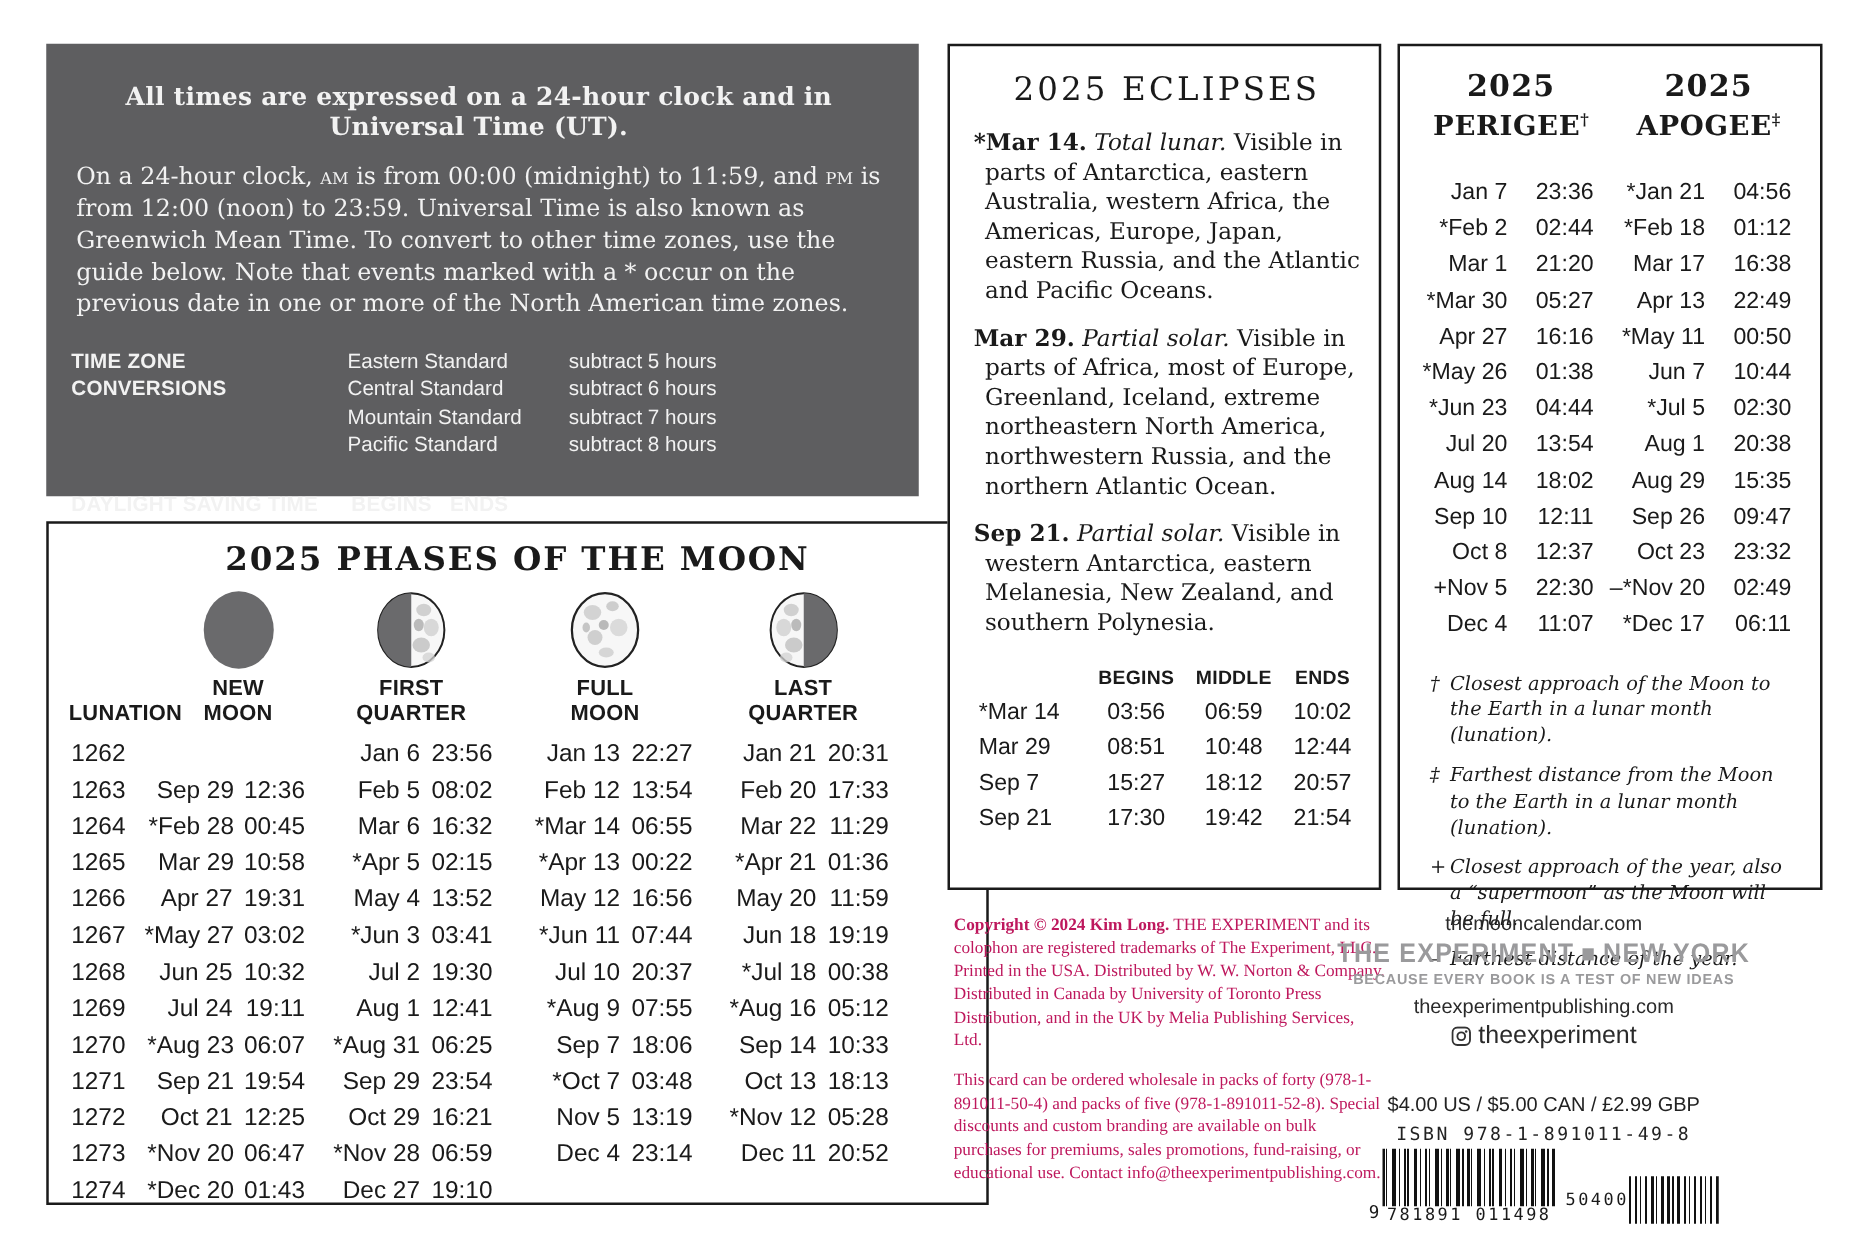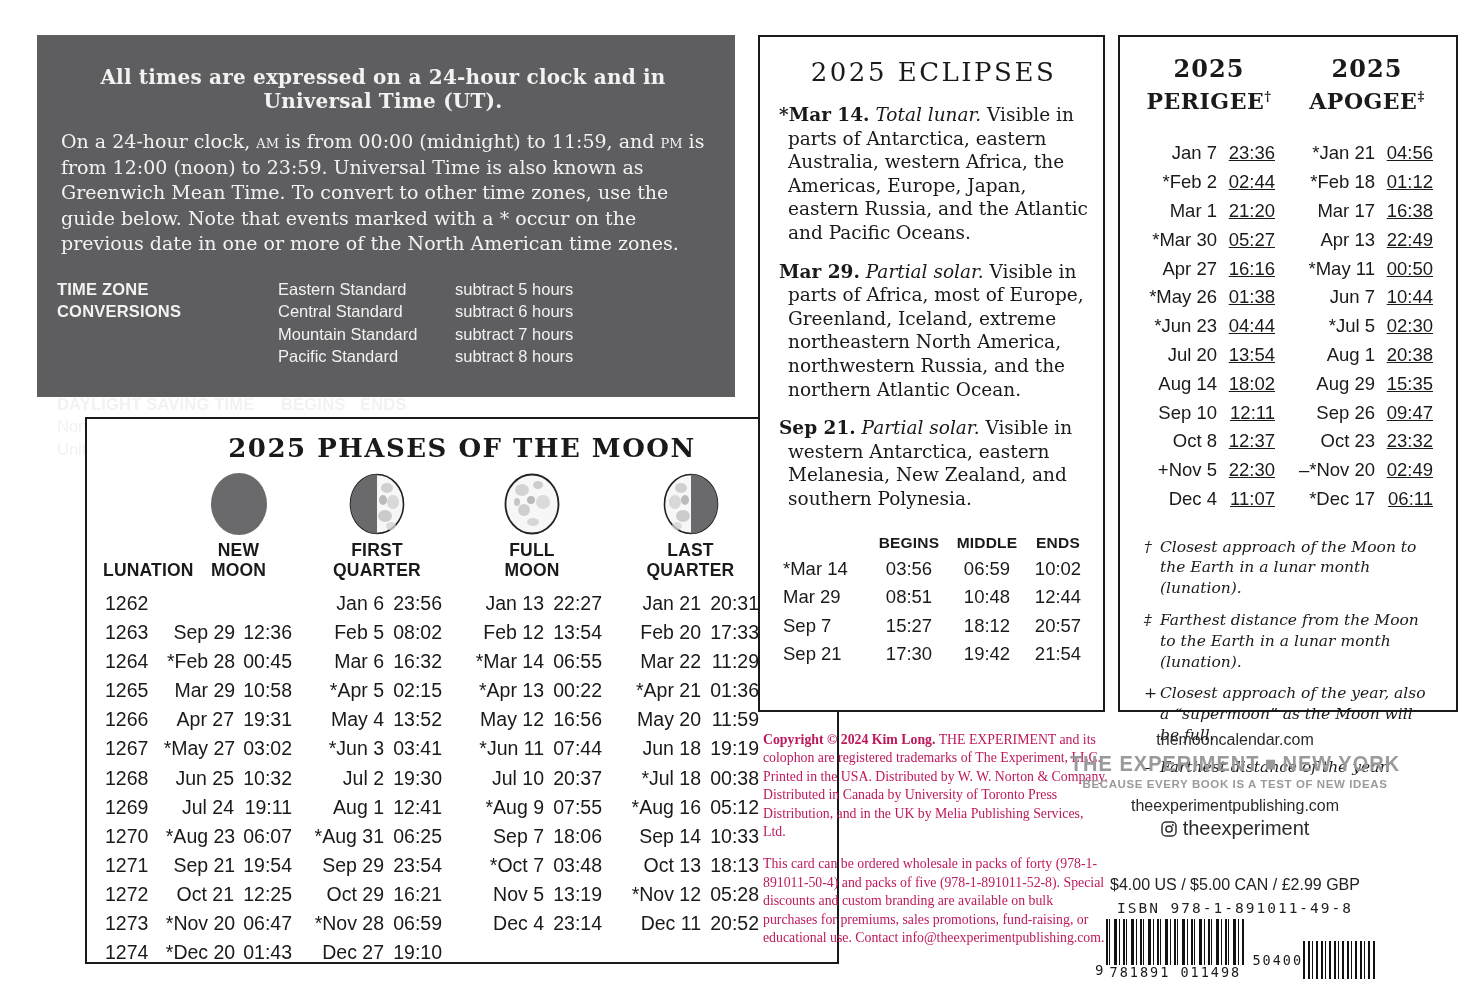--- a/index.html
+++ b/index.html
@@ -16,21 +16,21 @@
     margin:0 2px 0 4px; }
   .ut-body .sc { font-variant:small-caps; }
   .tz-grid { display:grid; grid-template-columns:221px 177px 1fr; margin-top:21px;
     font-size:16.5px; line-height:22.5px; }
   .tz-grid .lbl, .dst-grid .lbl, .dst-grid .hdr { font-weight:bold; letter-spacing:.2px; }
   .dst-grid { display:grid; grid-template-columns:224px 79px 95px 1fr; margin-top:25px;
     font-size:16.5px; line-height:22.5px; }
 
   
   .panel-phases { position:absolute; left:37px; top:417px; width:754px; height:547px;
-    border:2.5px solid #1a1a1a; background:#fff; padding:14px 0 0 16px;margin-left:48px; }
+    border:2.5px solid #1a1a1a; background:#fff; padding:14px 0 0 16px; }
   .ph-title { font-family:"DejaVu Serif", serif; font-weight:bold; font-size:26px;
     text-align:center; letter-spacing:1.5px; margin-right:16px; }
   .ph-grid { display:grid; grid-template-columns:72px 127px 150px 160px 157px; }
   .ph-icons { margin-top:8px; align-items:center; }
   .ph-icons .ic { display:flex; justify-content:center; }
   .ph-header { margin-top:4px; align-items:end; font-weight:bold; font-size:17.5px;
     line-height:19.5px; letter-spacing:.2px; }
   .ph-header .c { text-align:center; white-space:pre-line; }
   .ph-header .l { text-align:left; }
   .ph-rows { margin-top:9px; }
@@ -67,21 +67,21 @@
     border:2.5px solid #1a1a1a; background:#fff; padding:18px 10px 0 10px; }
   .pa-titles { display:grid; grid-template-columns:1fr 1fr; text-align:center;
     font-family:"DejaVu Serif", serif; font-weight:bold; }
   .pa-year { font-size:24px; line-height:28px; letter-spacing:1px; }
   .pa-name { font-size:22px; line-height:27px; letter-spacing:.5px; }
   .pa-name sup { font-size:13px; }
   .pa-rows { display:grid; grid-template-columns:1fr 1fr; margin-top:24px; }
   .pa-col .pa-cell { display:flex; justify-content:flex-end; padding-right:13px;
     font-size:18.5px; line-height:28.8px; }
   .pa-cell .d { text-align:right; white-space:nowrap; }
-  .pa-cell .t { width:48px; text-align:right; margin-left:10px; white-space:nowrap;text-decoration:underline; }
+  .pa-cell .t { width:48px; text-align:right; margin-left:21px; white-space:nowrap; }
   .fnotes { margin-top:23px; padding:0 10px 0 14px; font-family:"DejaVu Serif", serif;
     font-style:italic; font-size:15.5px; line-height:20.8px; }
   .fnote { display:flex; margin-bottom:11px; }
   .fnote .sym { width:14px; flex:0 0 14px; text-align:left; }
   .fnote .ntext { flex:1; padding-left:2px; }
 
   
   .publisher { position:absolute; left:1065px; top:730px; width:340px; text-align:center; }
   .pub-site1 { font-size:16px; line-height:20px; color:#2a2a2a; }
   .pub-logo { margin-top:2px; font-size:20px; line-height:23px; font-weight:bold;

